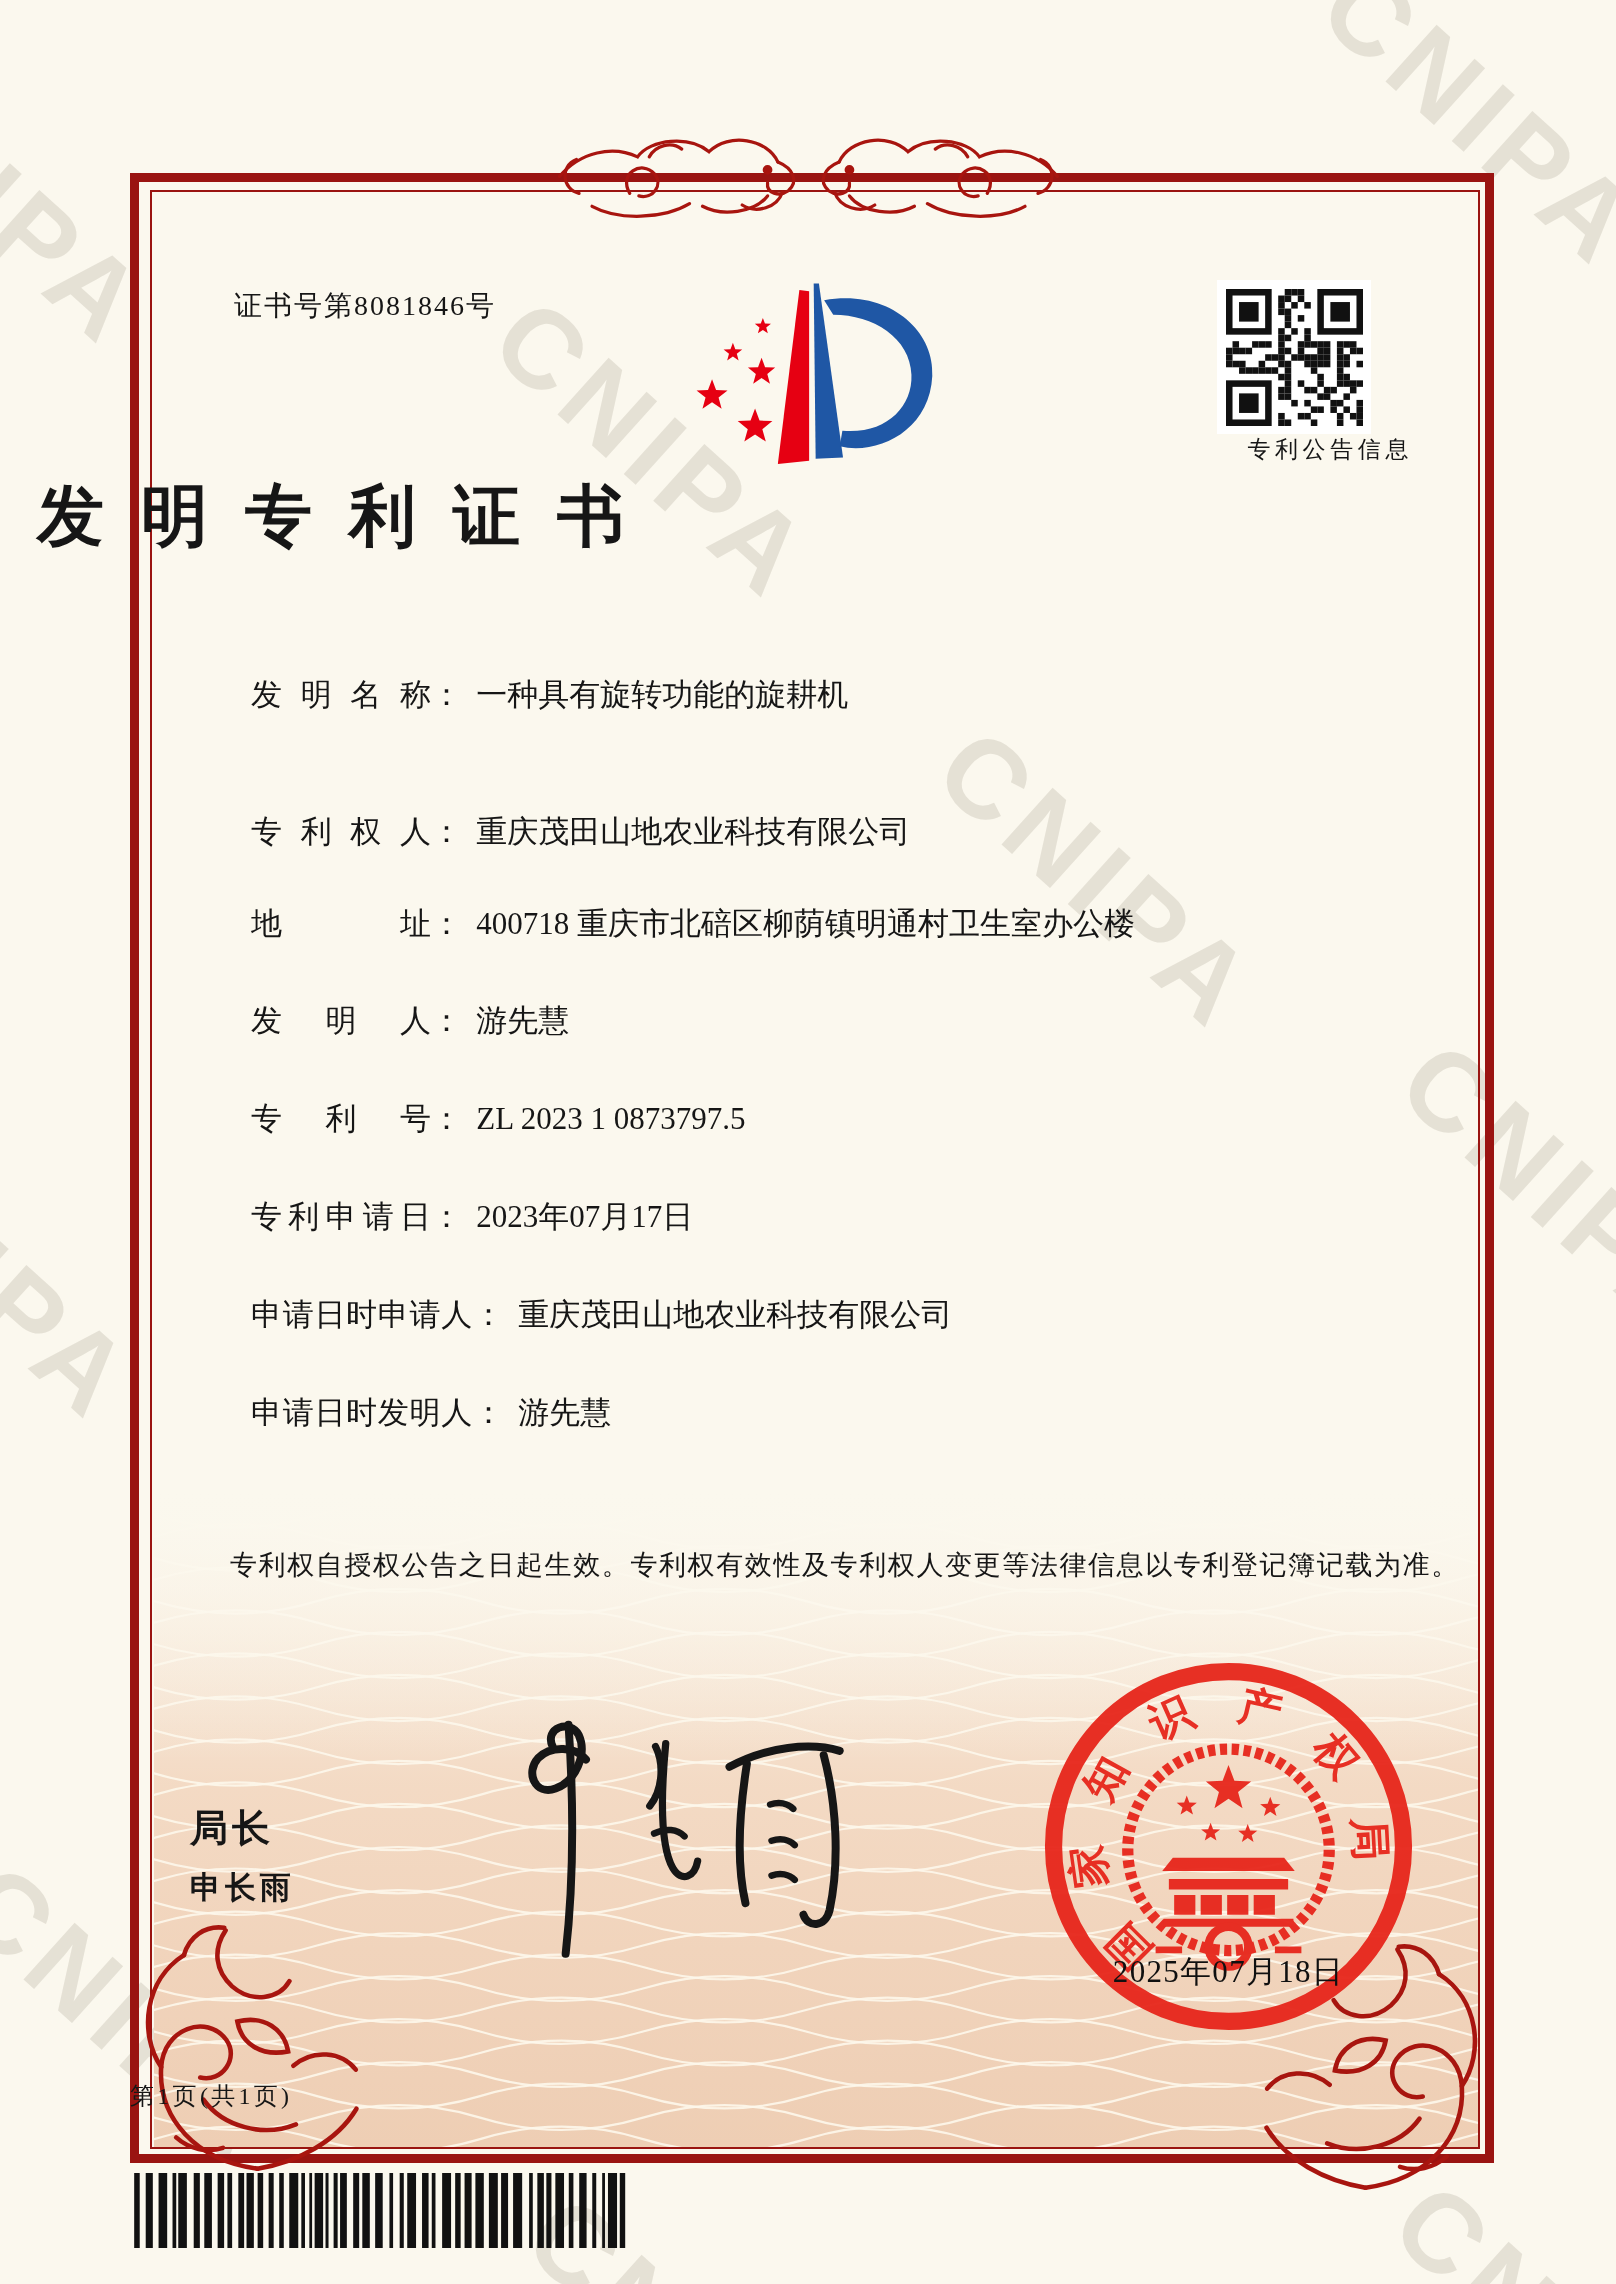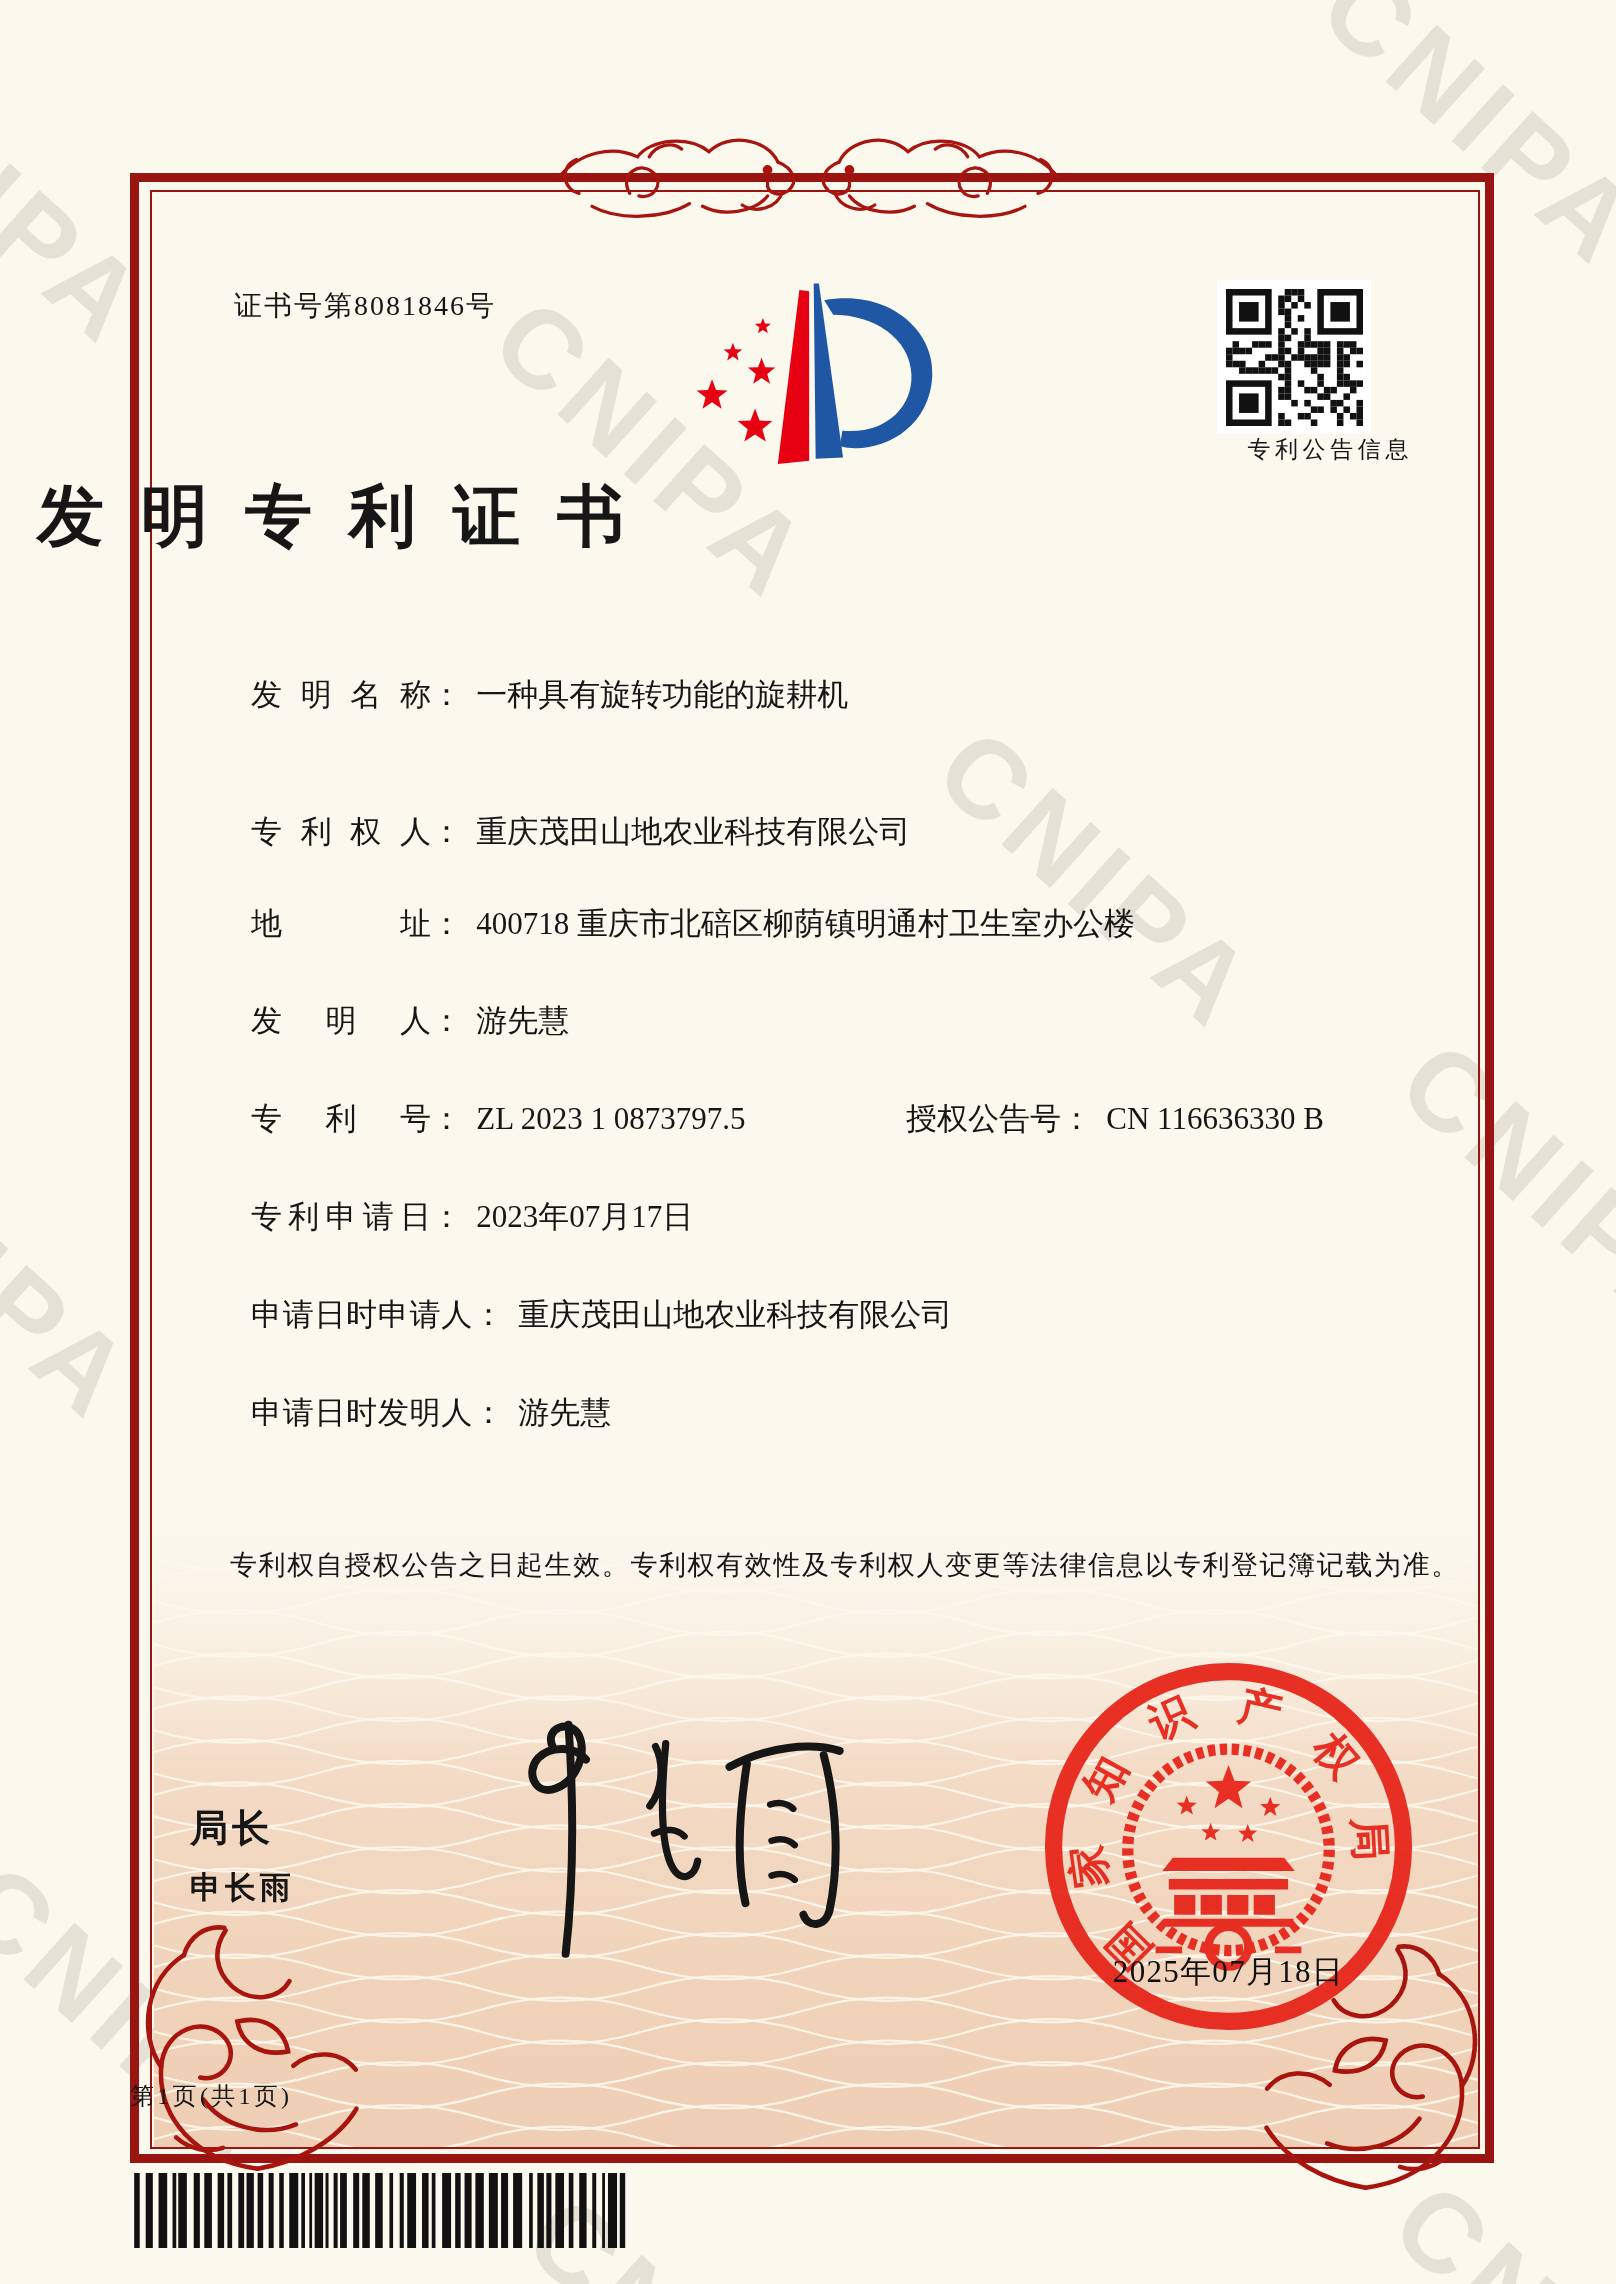--- a/index.html
+++ b/index.html
@@ -365,21 +365,20 @@
   <span class="lbl">专利权人</span><span class="colon">：</span><span class="val">重庆茂田山地农业科技有限公司</span>
 </div>
 <div class="row" style="top:904px">
   <span class="lbl">地址</span><span class="colon">：</span><span class="val">400718 重庆市北碚区柳荫镇明通村卫生室办公楼</span>
 </div>
 <div class="row" style="top:1001px">
   <span class="lbl">发明人</span><span class="colon">：</span><span class="val">游先慧</span>
 </div>
 <div class="row" style="top:1099px">
   <span class="lbl">专利号</span><span class="colon">：</span><span class="val">ZL 2023 1 0873797.5</span>
-  <span class="col2"><span class="lbl2">授权公告号</span><span class="colon">：</span><span class="val">CN 116636330 B</span></span>
 </div>
 <div class="row" style="top:1197px">
   <span class="lbl">专利申请日</span><span class="colon">：</span><span class="val">2023年07月17日</span>
 </div>
 <div class="row" style="top:1295px">
   <span class="lbl long">申请日时申请人</span><span class="colon">：</span><span class="val">重庆茂田山地农业科技有限公司</span>
 </div>
 <div class="row" style="top:1393px">
   <span class="lbl long">申请日时发明人</span><span class="colon">：</span><span class="val">游先慧</span>
 </div>

